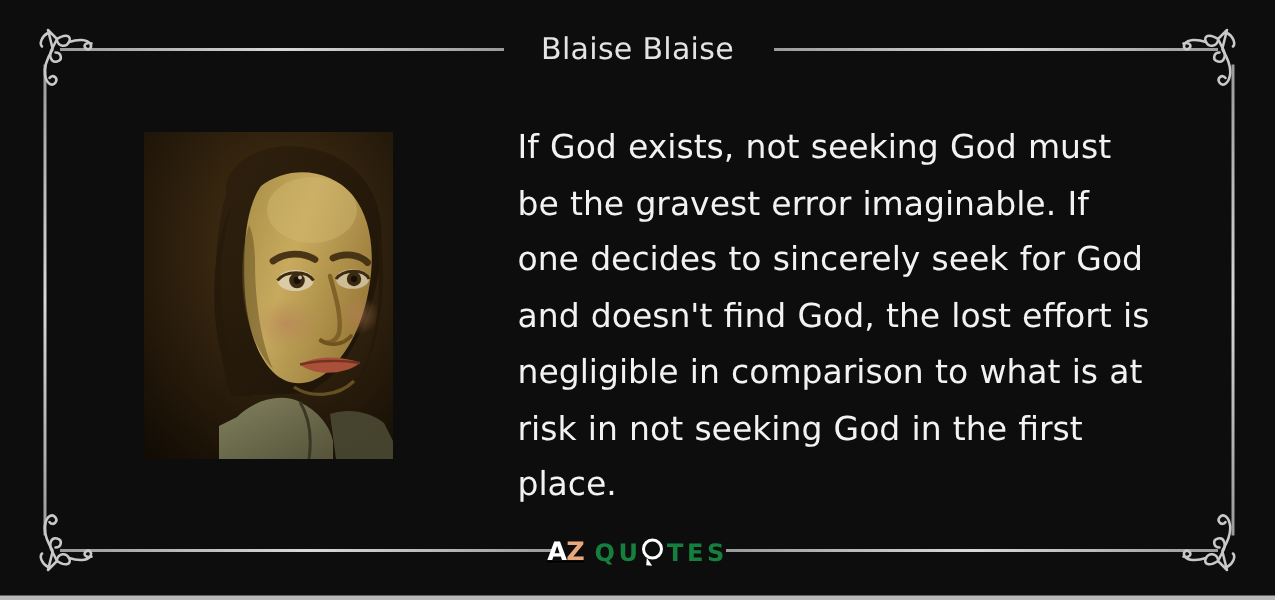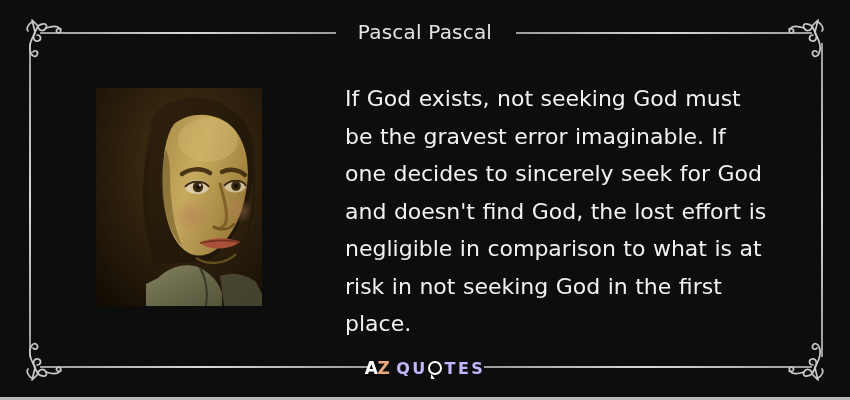--- a/index.html
+++ b/index.html
@@ -101,25 +101,25 @@
     font-size: 17px;
     letter-spacing: -0.5px;
     text-decoration: underline;
   }
   .logo-a { color: #ffffff; }
   .logo-z { color: #e9a87b; }
   .logo-quotes {
     font-family: "DejaVu Sans", sans-serif;
     font-weight: bold;
     font-size: 16px;
-    color: #c4b5fd;
+    color: #15803d;
     letter-spacing: 2.4px;
     margin-left: 7px;
     display: inline-flex;
-    align-items: center;
+    align-items: flex-start;
   }
   .bubble-o {
     position: relative;
     display: inline-block;
     width: 14px;
     height: 14px;
     margin: 0 2.4px 0 0.5px;
   }
   .bubble-o .ring {
     position: absolute;
@@ -194,21 +194,21 @@
     <svg viewBox="0 0 72 72" fill="none" stroke="#c9c9c9" stroke-width="1.7" stroke-linecap="round" stroke-linejoin="round">
       <path d="M30 20 L36 26 L33 32 Z"></path>
       <path d="M36 26 C42 22, 46 24, 44 28 C42 32, 37 31, 36 27"></path>
       <path d="M44 28 C50 26, 56 26, 58 29 C60 32, 57 34, 55 32 C53 30, 56 28, 59 29"></path>
       <path d="M33 32 C30 37, 32 42, 36 41 C40 40, 39 35, 35 35"></path>
       <path d="M33 33 C30 38, 27 44, 28 50 C29 56, 33 58, 35 55 C37 52, 33 49, 31 52"></path>
       <path d="M30 22 C26 24, 24 29, 26 31"></path>
     </svg>
   </div>
 
-  <div id="author-name">Pascal Pascal</div>
+  <div id="author-name">Blaise Blaise</div>
 
   <div id="portrait">
     <svg width="166" height="218" viewBox="0 0 166 218">
       <defs>
         <radialGradient id="bgGrad" cx="55%" cy="35%" r="85%">
           <stop offset="0%" stop-color="#4a3414"></stop>
           <stop offset="55%" stop-color="#2a1d0c"></stop>
           <stop offset="100%" stop-color="#110b04"></stop>
         </radialGradient>
         <linearGradient id="skinGrad" x1="0%" y1="0%" x2="100%" y2="60%">

